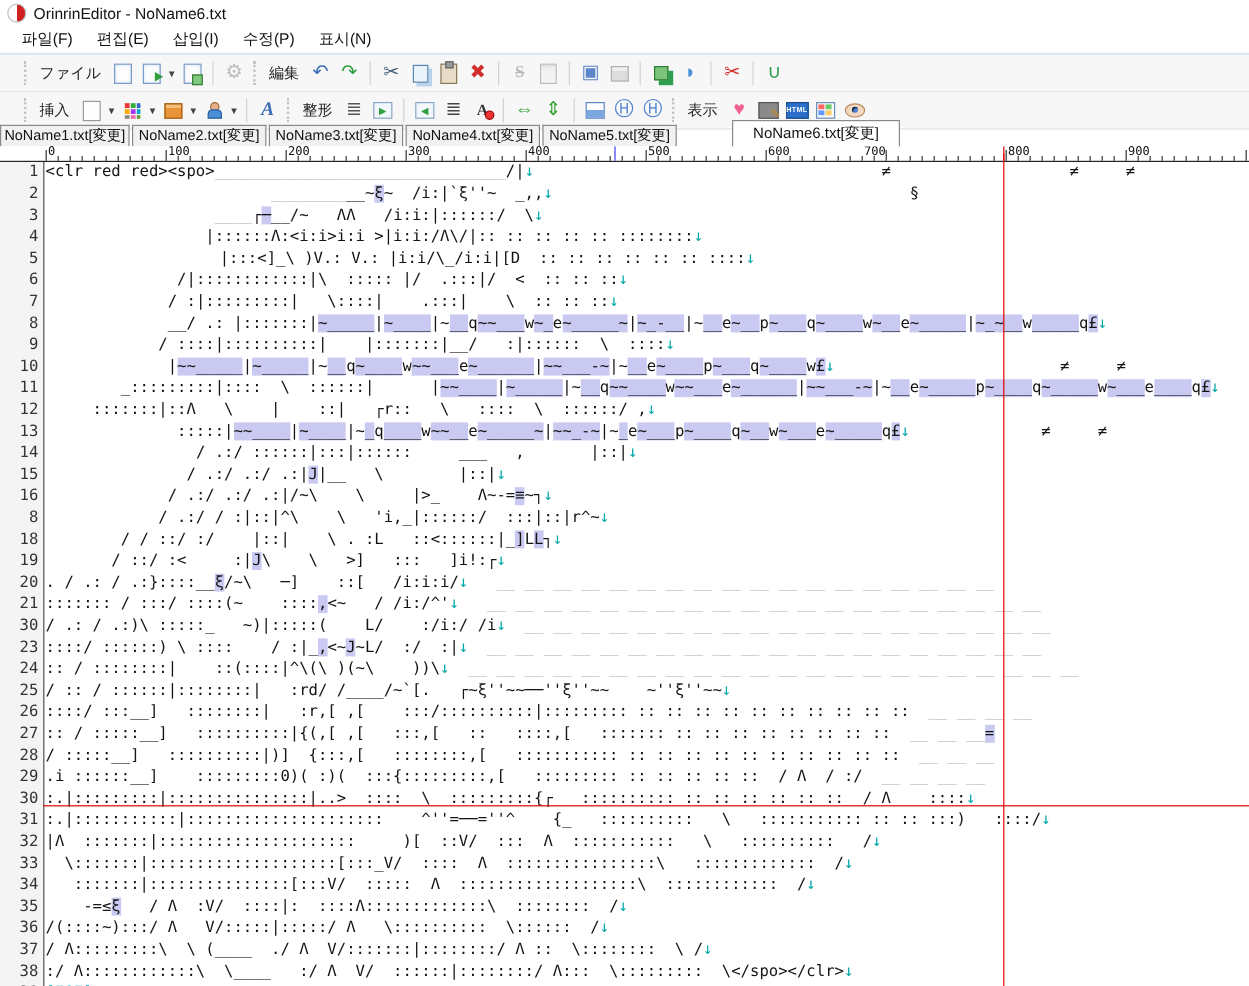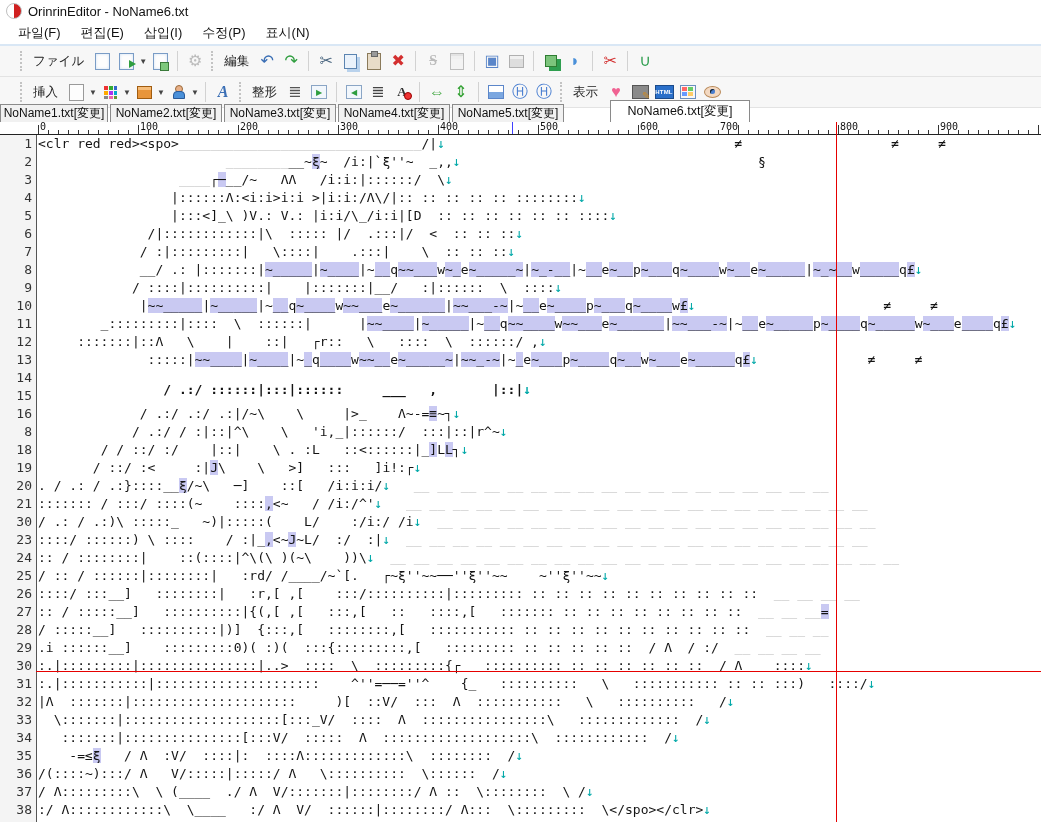--- a/index.html
+++ b/index.html
@@ -404,30 +404,31 @@
       <div class="lnum" style="top: 631px; position: absolute;">36</div>
       <div class="lnum" style="top: 649px; position: absolute;">37</div>
       <div class="lnum" style="top: 667px; position: absolute;">38</div>
       <div class="lnum" style="top: 685px; position: absolute;">39</div>
     </div>
   <div id="lines">
       <div class="line" style="top: 0px;"><span>&lt;clr red red&gt;&lt;spo&gt;</span><span class="sg">_______________________________</span><span>/|</span><span class="st">↓</span><span>                                     </span><span>≠</span><span>                   </span><span>≠</span><span>     </span><span>≠</span></div>
       <div class="line" style="top: 18px;"><span>                        </span><span class="sg">________</span><span>__~</span><span class="sh">ξ</span><span>~  /i:|`ξ''~</span><span>  _,,</span><span class="st">↓</span><span>                                      </span><span>§</span></div>
       <div class="line" style="top: 36px;"><span>                  </span><span class="sg">____</span><span>┌</span><span class="sh">─</span><span>__/~   ΛΛ   /i:i:|::::::/</span><span>  \</span><span class="st">↓</span></div>
       <div class="line" style="top: 54px;"><span>                 </span><span>|::::::Λ:&lt;i:i&gt;i:i &gt;|i:i:/Λ\/|:: :: :: :: :: ::::::::</span><span class="st">↓</span></div>
-      <div class="line" style="top: 72px;"><span>                 </span><span>|:::&lt;]_\ )V.: V.: |i:i/\_/i:i|[D  :: :: :: :: :: :: ::::</span><span class="st">↓</span></div>
+      <div class="line" style="top: 72px; margin-left: 12px;"><span>                 </span><span>|:::&lt;]_\ )V.: V.: |i:i/\_/i:i|[D  :: :: :: :: :: :: ::::</span><span class="st">↓</span></div>
       <div class="line" style="top: 90px;"><span>              </span><span>/|::::::::::::|\  ::::: |/  .:::|/  &lt;  :: :: ::</span><span class="st">↓</span></div>
       <div class="line" style="top: 108px;"><span>             </span><span>/ :|:::::::::|   \::::|    .:::|    \  :: :: ::</span><span class="st">↓</span></div>
       <div class="line" style="top: 126px;"><span>             __/ .: |:::::::|</span><span class="sh">~_____</span><span>|</span><span class="sh">~____</span><span>|~</span><span class="sh">__</span><span>q</span><span class="sh">~~___</span><span>w</span><span class="sh">~_</span><span>e</span><span class="sh">~_____~</span><span>|</span><span class="sh">~_-__</span><span>|~</span><span class="sh">__</span><span>e</span><span class="sh">~__</span><span>p</span><span class="sh">~___</span><span>q</span><span class="sh">~____</span><span>w</span><span class="sh">~__</span><span>e</span><span class="sh">~_____</span><span>|</span><span class="sh">~_~__</span><span>w</span><span class="sh">_____</span><span>q</span><span class="sh">£</span><span class="st">↓</span></div>
       <div class="line" style="top: 144px;"><span>            / ::::|::::::::::|    |:::::::|__/   :|::::::  \  ::::</span><span class="st">↓</span></div>
       <div class="line" style="top: 162px;"><span>             |</span><span class="sh">~~_____</span><span>|</span><span class="sh">~_____</span><span>|~</span><span class="sh">__</span><span>q</span><span class="sh">~____</span><span>w</span><span class="sh">~~___</span><span>e</span><span class="sh">~______</span><span>|</span><span class="sh">~~___-~</span><span>|~</span><span class="sh">__</span><span>e</span><span class="sh">~____</span><span>p</span><span class="sh">~___</span><span>q</span><span class="sh">~____</span><span>w</span><span class="sh">£</span><span class="st">↓</span><span>                        </span><span>≠</span><span>     </span><span>≠</span></div>
       <div class="line" style="top: 180px;"><span>        _:::::::::|::::  \  ::::::|      |</span><span class="sh">~~____</span><span>|</span><span class="sh">~_____</span><span>|~</span><span class="sh">__</span><span>q</span><span class="sh">~~____</span><span>w</span><span class="sh">~~___</span><span>e</span><span class="sh">~______</span><span>|</span><span class="sh">~~___-~</span><span>|~</span><span class="sh">__</span><span>e</span><span class="sh">~_____</span><span>p</span><span class="sh">~____</span><span>q</span><span class="sh">~_____</span><span>w</span><span class="sh">~___</span><span>e</span><span class="sh">____</span><span>q</span><span class="sh">£</span><span class="st">↓</span></div>
       <div class="line" style="top: 198px;"><span>     :::::::|::Λ   \    |    ::|   ┌r::   \   ::::  \  ::::::/ ,</span><span class="st">↓</span></div>
       <div class="line" style="top: 216px;"><span>              :::::|</span><span class="sh">~~____</span><span>|</span><span class="sh">~____</span><span>|~</span><span class="sh">_</span><span>q</span><span class="sh">____</span><span>w</span><span class="sh">~~__</span><span>e</span><span class="sh">~_____~</span><span>|</span><span class="sh">~~_-~</span><span>|~</span><span class="sh">_</span><span>e</span><span class="sh">~___</span><span>p</span><span class="sh">~____</span><span>q</span><span class="sh">~__</span><span>w</span><span class="sh">~___</span><span>e</span><span class="sh">~_____</span><span>q</span><span class="sh">£</span><span class="st">↓</span><span>              </span><span>≠</span><span>     </span><span>≠</span></div>
-      <div class="line" style="top: 246px; font-weight: bold;"><span>                </span><span>/ .:/ ::::::|:::|::::::     ___   ,       |::|</span><span class="st">↓</span></div>
+      <div class="line" style="top: 234px;"><span>                </span><span>/ .:/ ::::::|:::|::::::     ___   ,       |::|</span><span class="st">↓</span></div>
+      <div class="line" style="top: 252px;"><span>               </span><span>/ .:/ .:/ .:|</span><span class="sh">J</span><span>|__   \        |::|</span><span class="st">↓</span></div>
       <div class="line" style="top: 270px;"><span>             </span><span>/ .:/ .:/ .:|/~\    \     |&gt;_    Λ~-=</span><span class="sh">≡</span><span>~┐</span><span class="st">↓</span></div>
       <div class="line" style="top: 288px;"><span>            </span><span>/ .:/ / :|::|^\    \   'i,_|::::::/  :::|::|r^~</span><span class="st">↓</span></div>
       <div class="line" style="top: 306px;"><span>        </span><span>/ / ::/ :/    |::|    \ . :L   ::&lt;::::::|_</span><span class="sh">]</span><span>L</span><span class="sh">L</span><span>┐</span><span class="st">↓</span></div>
       <div class="line" style="top: 324px;"><span>       </span><span>/ ::/ :&lt;     :|</span><span class="sh">J</span><span>\    \   &gt;]   :::   ]i!:┌</span><span class="st">↓</span></div>
       <div class="line" style="top: 342px;"><span>. / .: / .:}::::__</span><span class="sh">ξ</span><span>/~\   ─]    ::[   /i:i:i/</span><span class="st">↓</span><span>   </span><span class="sg">__ __ __ __ __ __ __ __ __ __ __ __ __ __ __ __ __ __</span></div>
       <div class="line" style="top: 360px;"><span>::::::: / :::/ ::::(~    ::::</span><span class="sh">,</span><span>&lt;~   / /i:/^'</span><span class="st">↓</span><span>   </span><span class="sg">__ __ __ __ __ __ __ __ __ __ __ __ __ __ __ __ __ __ __ __</span></div>
       <div class="line" style="top: 378px;"><span>/ .: / .:)\ :::::_   ~)|:::::(    L/    :/i:/ /i</span><span class="st">↓</span><span>  </span><span class="sg">__ __ __ __ __ __ __ __ __ __ __ __ __ __ __ __ __ __ __</span></div>
       <div class="line" style="top: 396px;"><span>::::/ ::::::) \ ::::    / :|_</span><span class="sh">,</span><span>&lt;~</span><span class="sh">J</span><span>~L/  :/  :|</span><span class="st">↓</span><span>  </span><span class="sg">__ __ __ __ __ __ __ __ __ __ __ __ __ __ __ __ __ __ __ __</span></div>
       <div class="line" style="top: 414px;"><span>:: / ::::::::|    ::(::::|^\(\ )(~\    ))\</span><span class="st">↓</span><span>  </span><span class="sg">__ __ __ __ __ __ __ __ __ __ __ __ __ __ __ __ __ __ __ __ __ __</span></div>
       <div class="line" style="top: 432px;"><span>/ :: / ::::::|::::::::|   :rd/ /____/~`[.</span><span>   ┌~ξ''~~──''ξ''~~    ~''ξ''~~</span><span class="st">↓</span></div>

